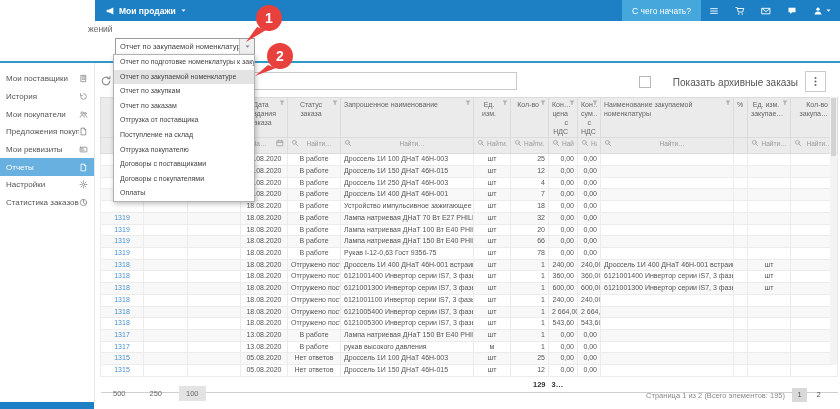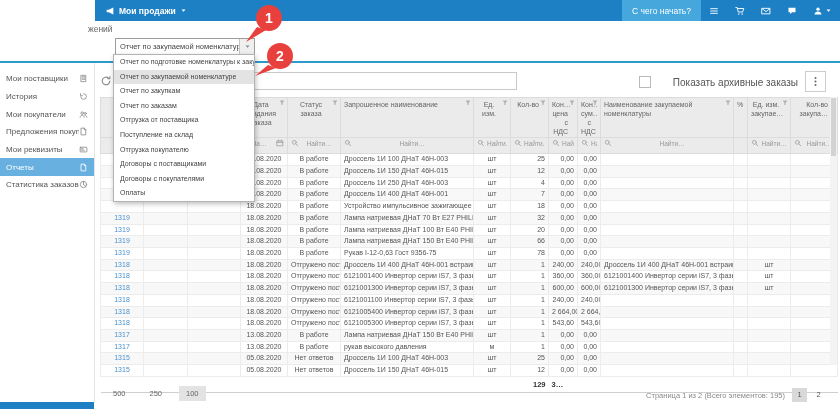--- a/index.html
+++ b/index.html
@@ -178,20 +178,27 @@
         </svg>
       </div>
       <div class="sb-item active">
      <span class="sb-label">Отчеты</span>
         <svg width="9" height="9" viewBox="0 0 12 12" fill="none" stroke="currentColor" stroke-width="1.1" stroke-linecap="round" stroke-linejoin="round">
           <path d="M3.2 1.5h3.8l2 2v7H3.2z"></path>
           <path d="M7 1.5v2h2"></path>
         </svg>
       </div>
       <div class="sb-item">
+     <span class="sb-label">Настройки</span>
+        <svg width="9" height="9" viewBox="0 0 12 12" fill="none" stroke="currentColor" stroke-width="1.1" stroke-linecap="round" stroke-linejoin="round">
+          <circle cx="6" cy="6" r="1.6"></circle>
+          <path d="M6 1.3v1.6M6 9.1v1.6M1.3 6h1.6M9.1 6h1.6M2.7 2.7l1.1 1.1M8.2 8.2l1.1 1.1M9.3 2.7 8.2 3.8M3.8 8.2 2.7 9.3"></path>
+        </svg>
+      </div>
+      <div class="sb-item">
      <span class="sb-label">Статистика заказов</span>
         <svg width="9" height="9" viewBox="0 0 12 12" fill="none" stroke="currentColor" stroke-width="1.1" stroke-linecap="round" stroke-linejoin="round">
           <circle cx="6" cy="6" r="4.2"></circle>
           <path d="M6 6V1.8M6 6l3.2 2.6"></path>
         </svg>
       </div>
     </div>
   <div class="blue-strip"></div>
 
   <span class="tb-refresh">

